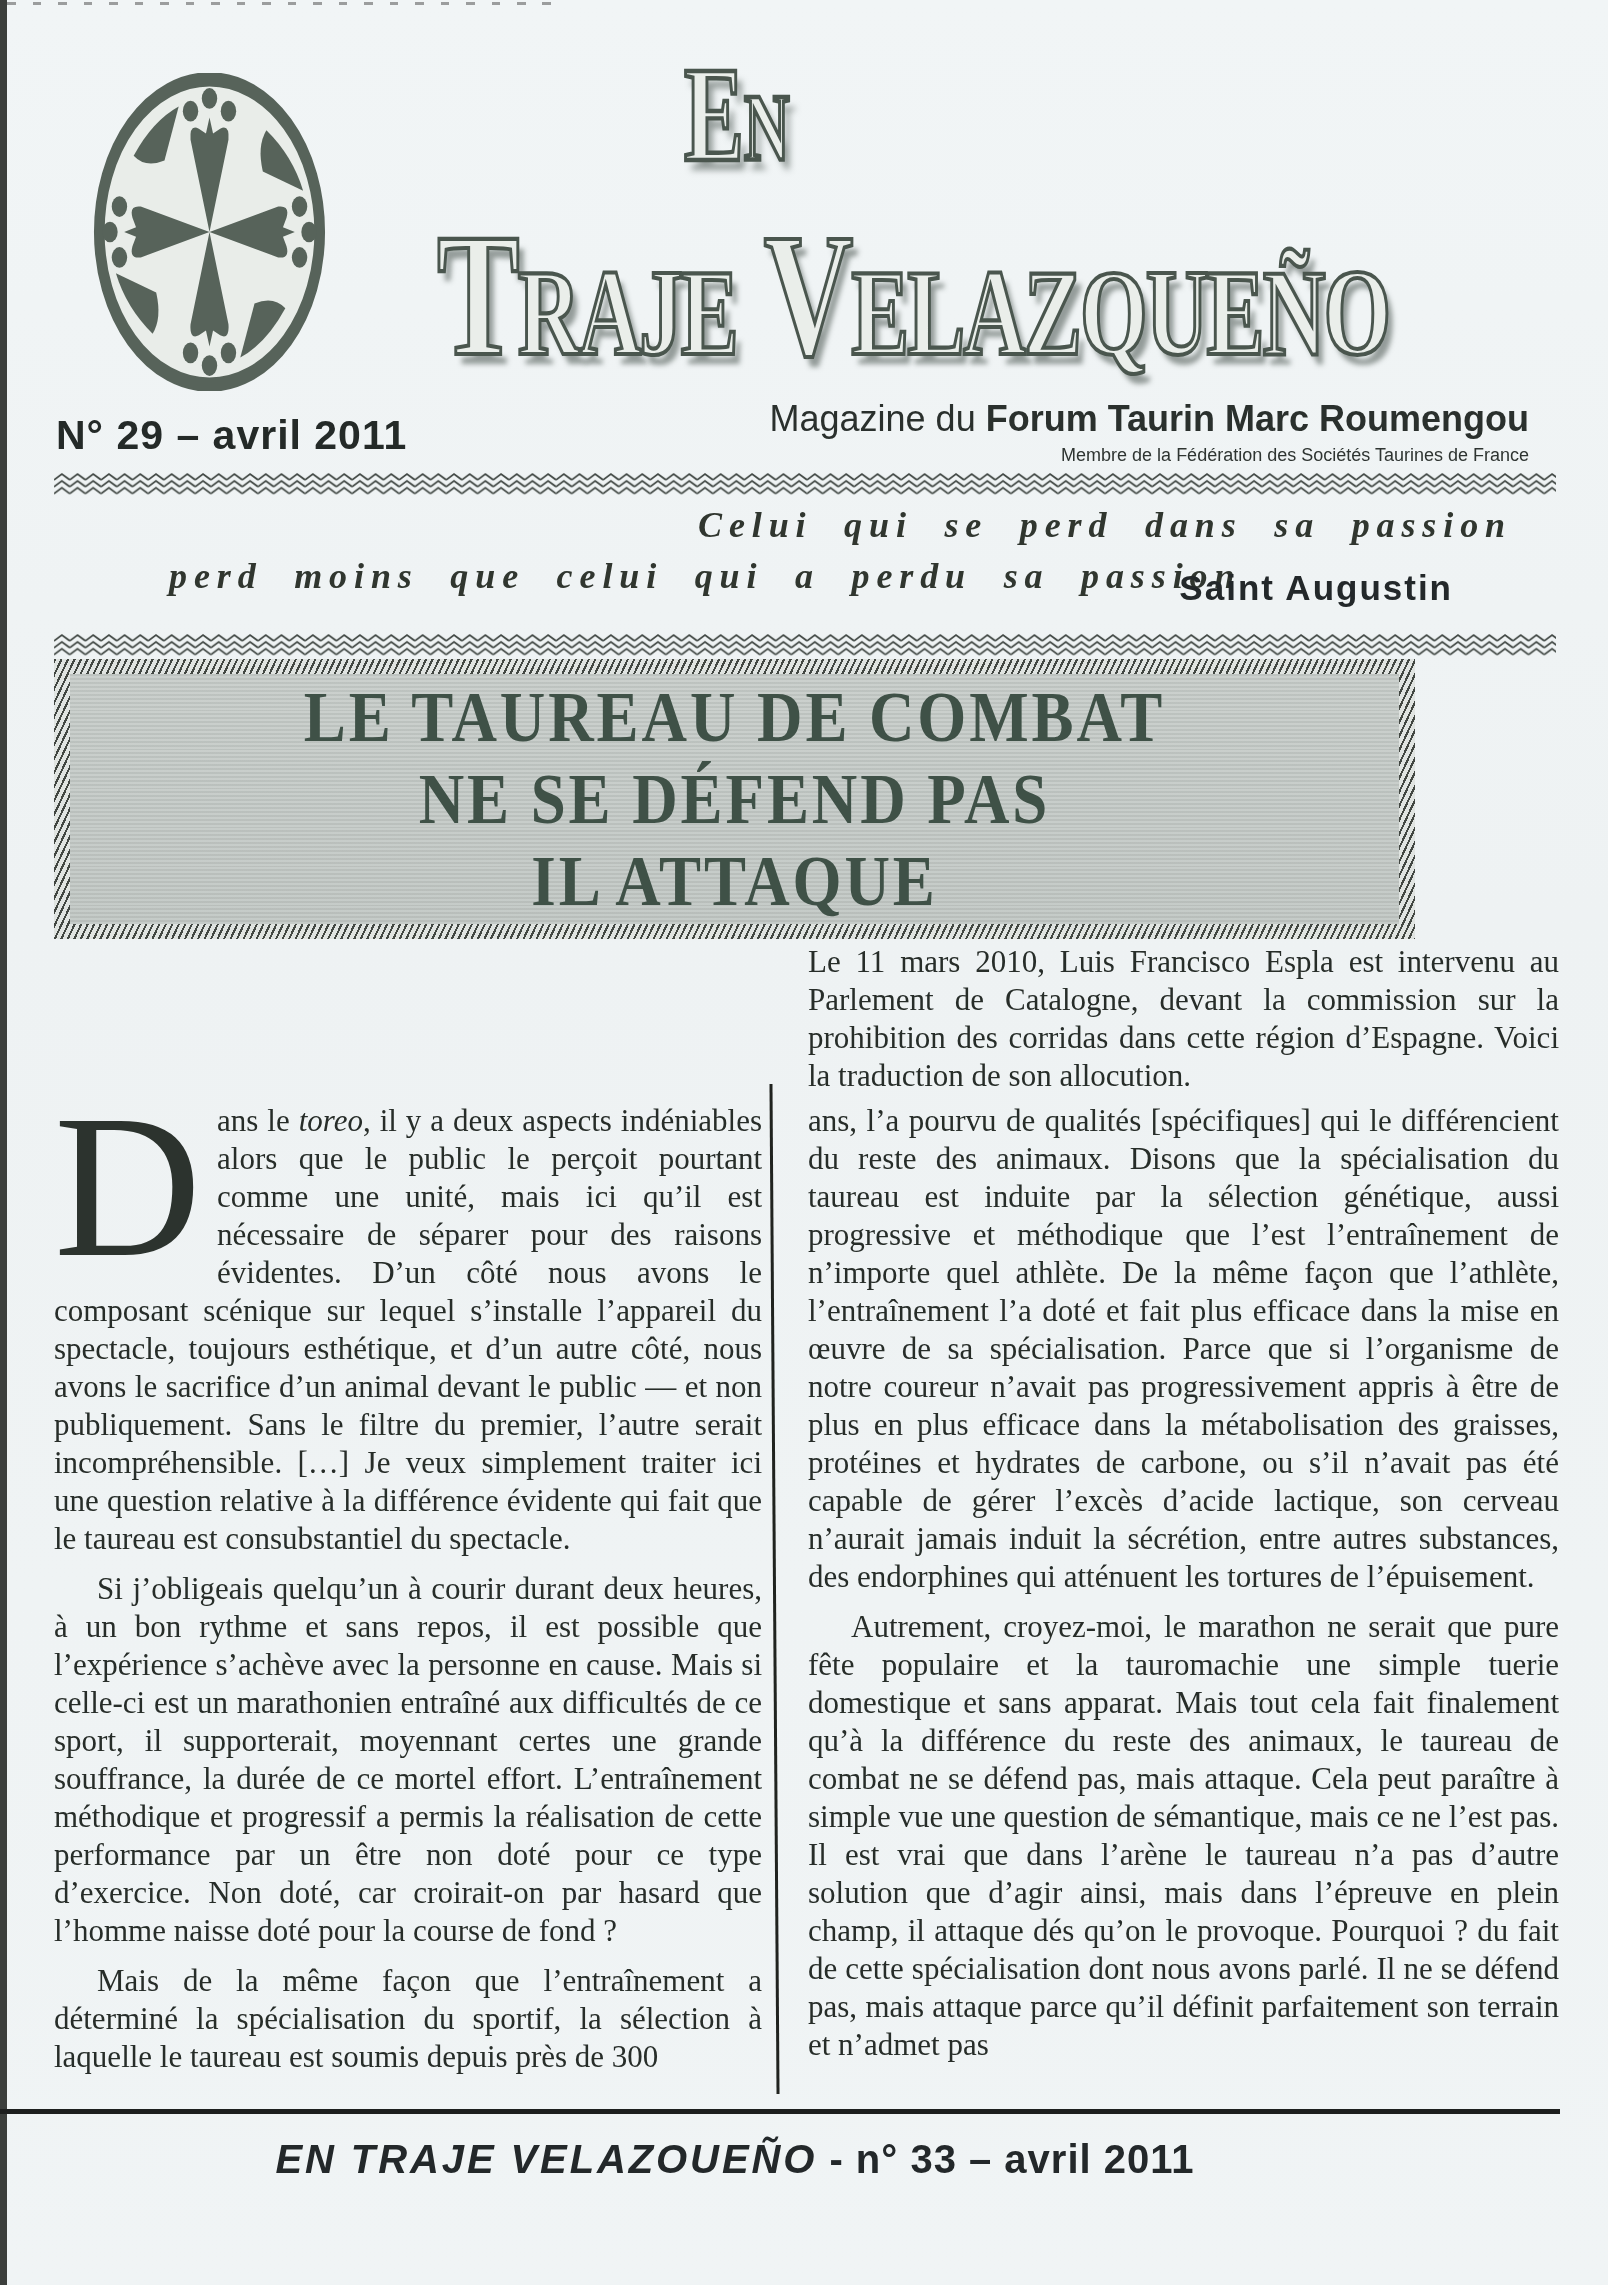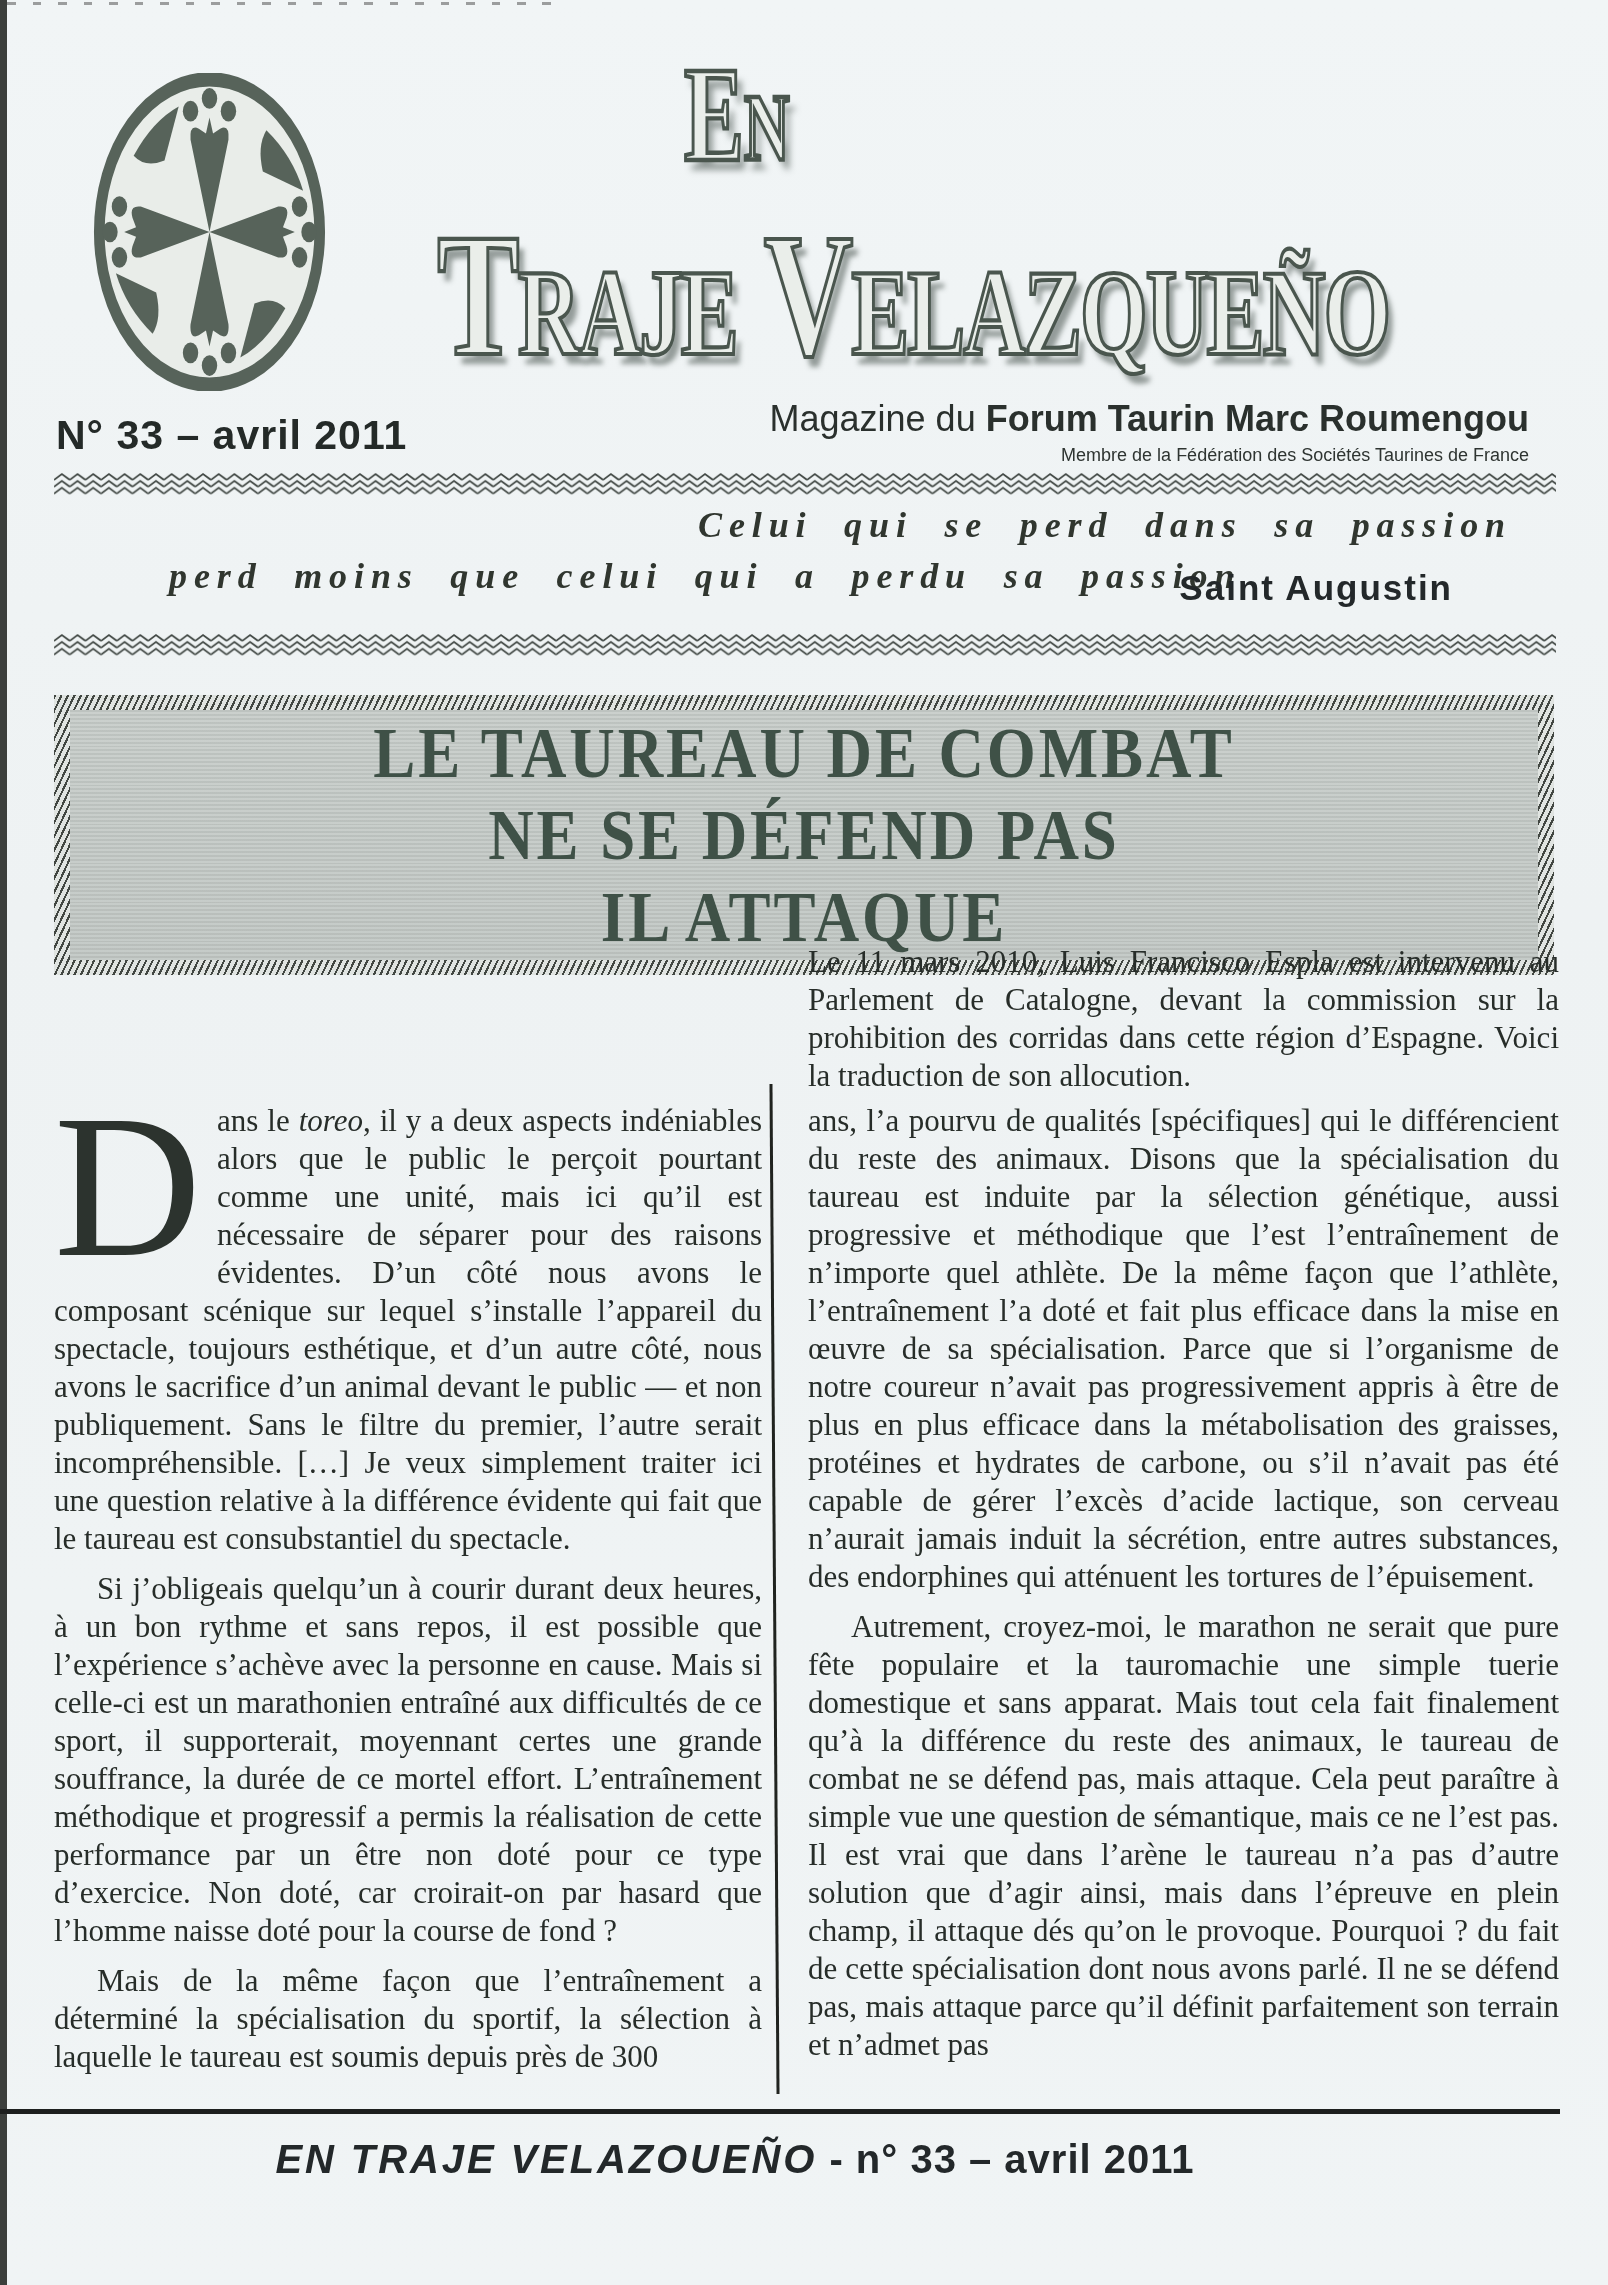--- a/index.html
+++ b/index.html
@@ -31,21 +31,21 @@
   .zig{position:absolute;left:54px;width:1502px;height:25.5px;}
   .zig1{top:472px;} .zig2{top:633px;}
   
   .quote1,.quote2{position:absolute;font-style:italic;font-weight:bold;font-size:36px;
         letter-spacing:6.9px;word-spacing:15.7px;color:#30362f;white-space:nowrap;}
   .quote1{right:96px;top:504px;}
   .quote2{left:169px;top:555px;}
   .quoteattr{position:absolute;right:155px;top:568px;font-family:"Liberation Sans",sans-serif;
         font-weight:bold;font-size:35px;letter-spacing:2px;color:#23282a;}
   
-  .headline-box{position:absolute;left:54px;top:695px;width:1500px;height:280px;
+  .headline-box{position:absolute;left:54px;top:659px;width:1361px;height:280px;
         box-sizing:border-box;padding:14.7px 15.7px;
         background:repeating-linear-gradient(115deg,#424742 0 2px,#e0e4e1 2px 5.9px);}
   .headline-inner{width:100%;height:100%;background:
         repeating-linear-gradient(0deg,rgba(255,255,255,.07) 0 2px,rgba(40,48,44,.06) 2px 3.9px),
         linear-gradient(180deg,#c7ccc9,#c1c7c4);
         display:flex;flex-direction:column;justify-content:center;align-items:center;}
   .headline-inner div{font-family:"Liberation Serif",serif;font-weight:bold;font-size:63px;
         line-height:82px;color:#3f5147;letter-spacing:2.9px;transform:scaleY(1.13);}
   
   .intro{position:absolute;left:808px;top:943px;width:751px;font-size:31px;line-height:38px;
@@ -104,21 +104,21 @@
           <circle cx="100" cy="16" r="6.5"></circle>
           <circle cx="116" cy="24" r="6.5"></circle>
         <path d="M148 36 Q170 52 179 74 L145 62 Q140 46 148 36 Z"></path>
       </g>
     </g>
   </svg>
 
   <div class="mast-en">En</div>
   <div class="mast-title">Traje Velazqueño</div>
 
-  <div class="issue">N° 33 – avril 2011</div>
+  <div class="issue">N° 29 – avril 2011</div>
   <div class="magline"><span>Magazine du </span><b>Forum Taurin Marc Roumengou</b></div>
   <div class="membre">Membre de la Fédération des Sociétés Taurines de France</div>
 
   <svg class="zig zig1" viewBox="0 0 1532 26" width="1502" height="25.5">
     <defs>
       <pattern id="zzpat" width="16" height="26" patternUnits="userSpaceOnUse">
         <path d="M0 8 L8 2 L16 8" fill="none" stroke="#3f4642" stroke-width="1.8"></path>
         <path d="M0 15 L8 9 L16 15" fill="none" stroke="#3f4642" stroke-width="1.8"></path>
         <path d="M0 22 L8 16 L16 22" fill="none" stroke="#3f4642" stroke-width="1.8"></path>
       </pattern>

